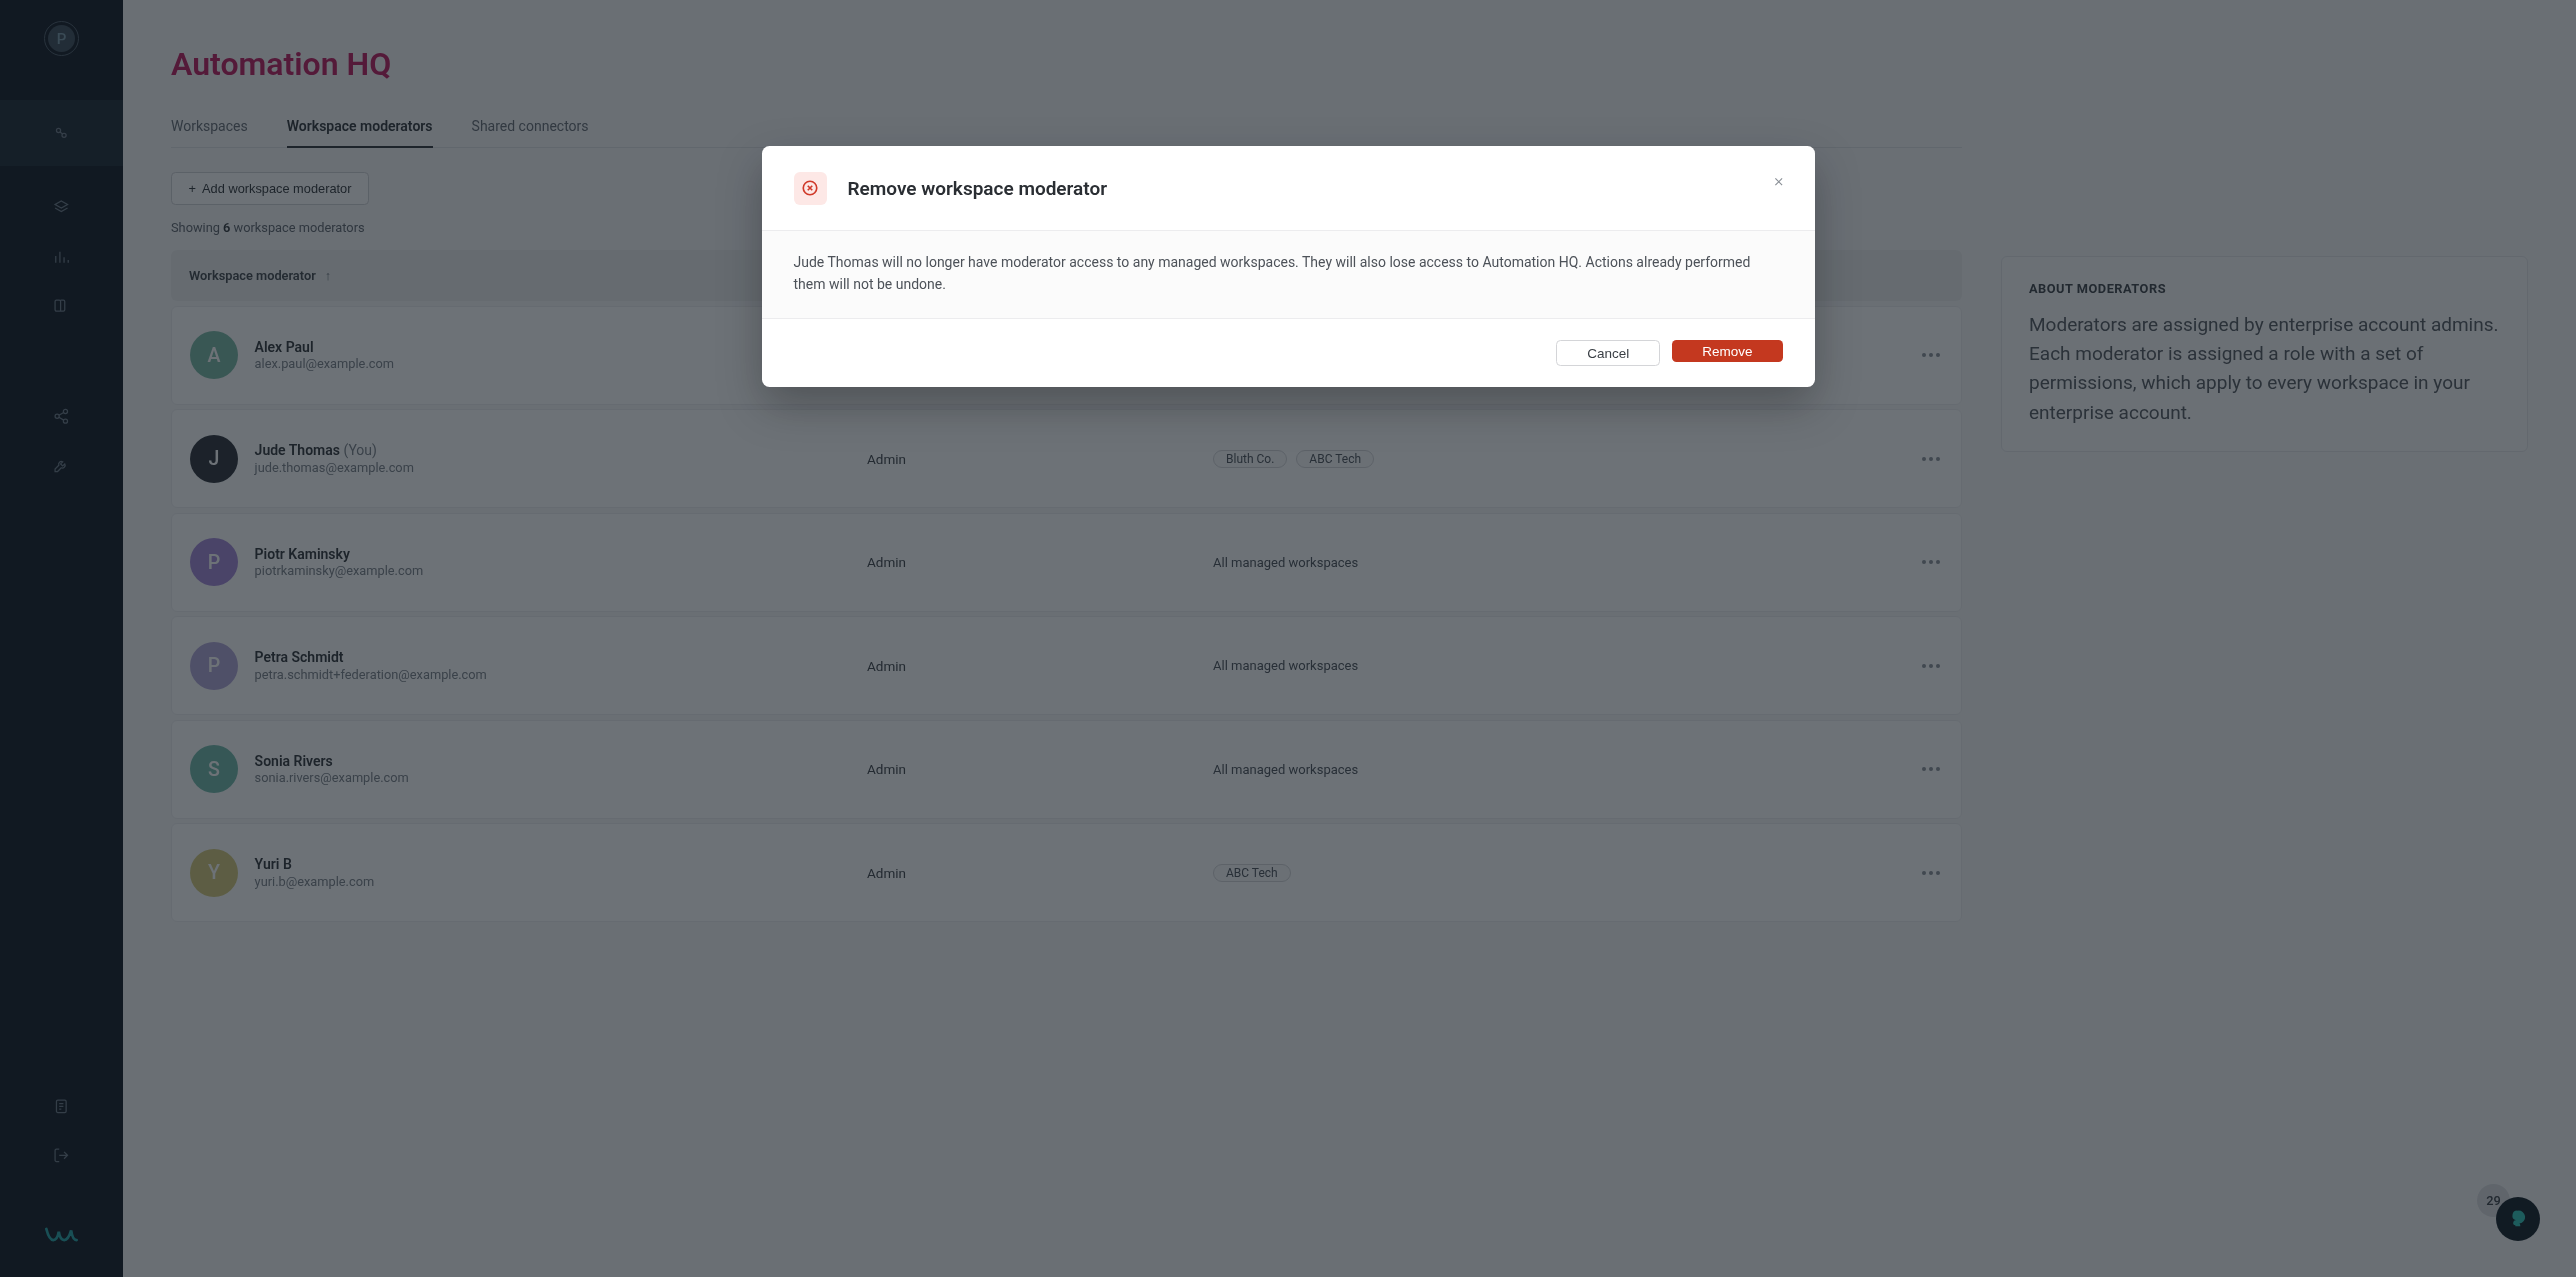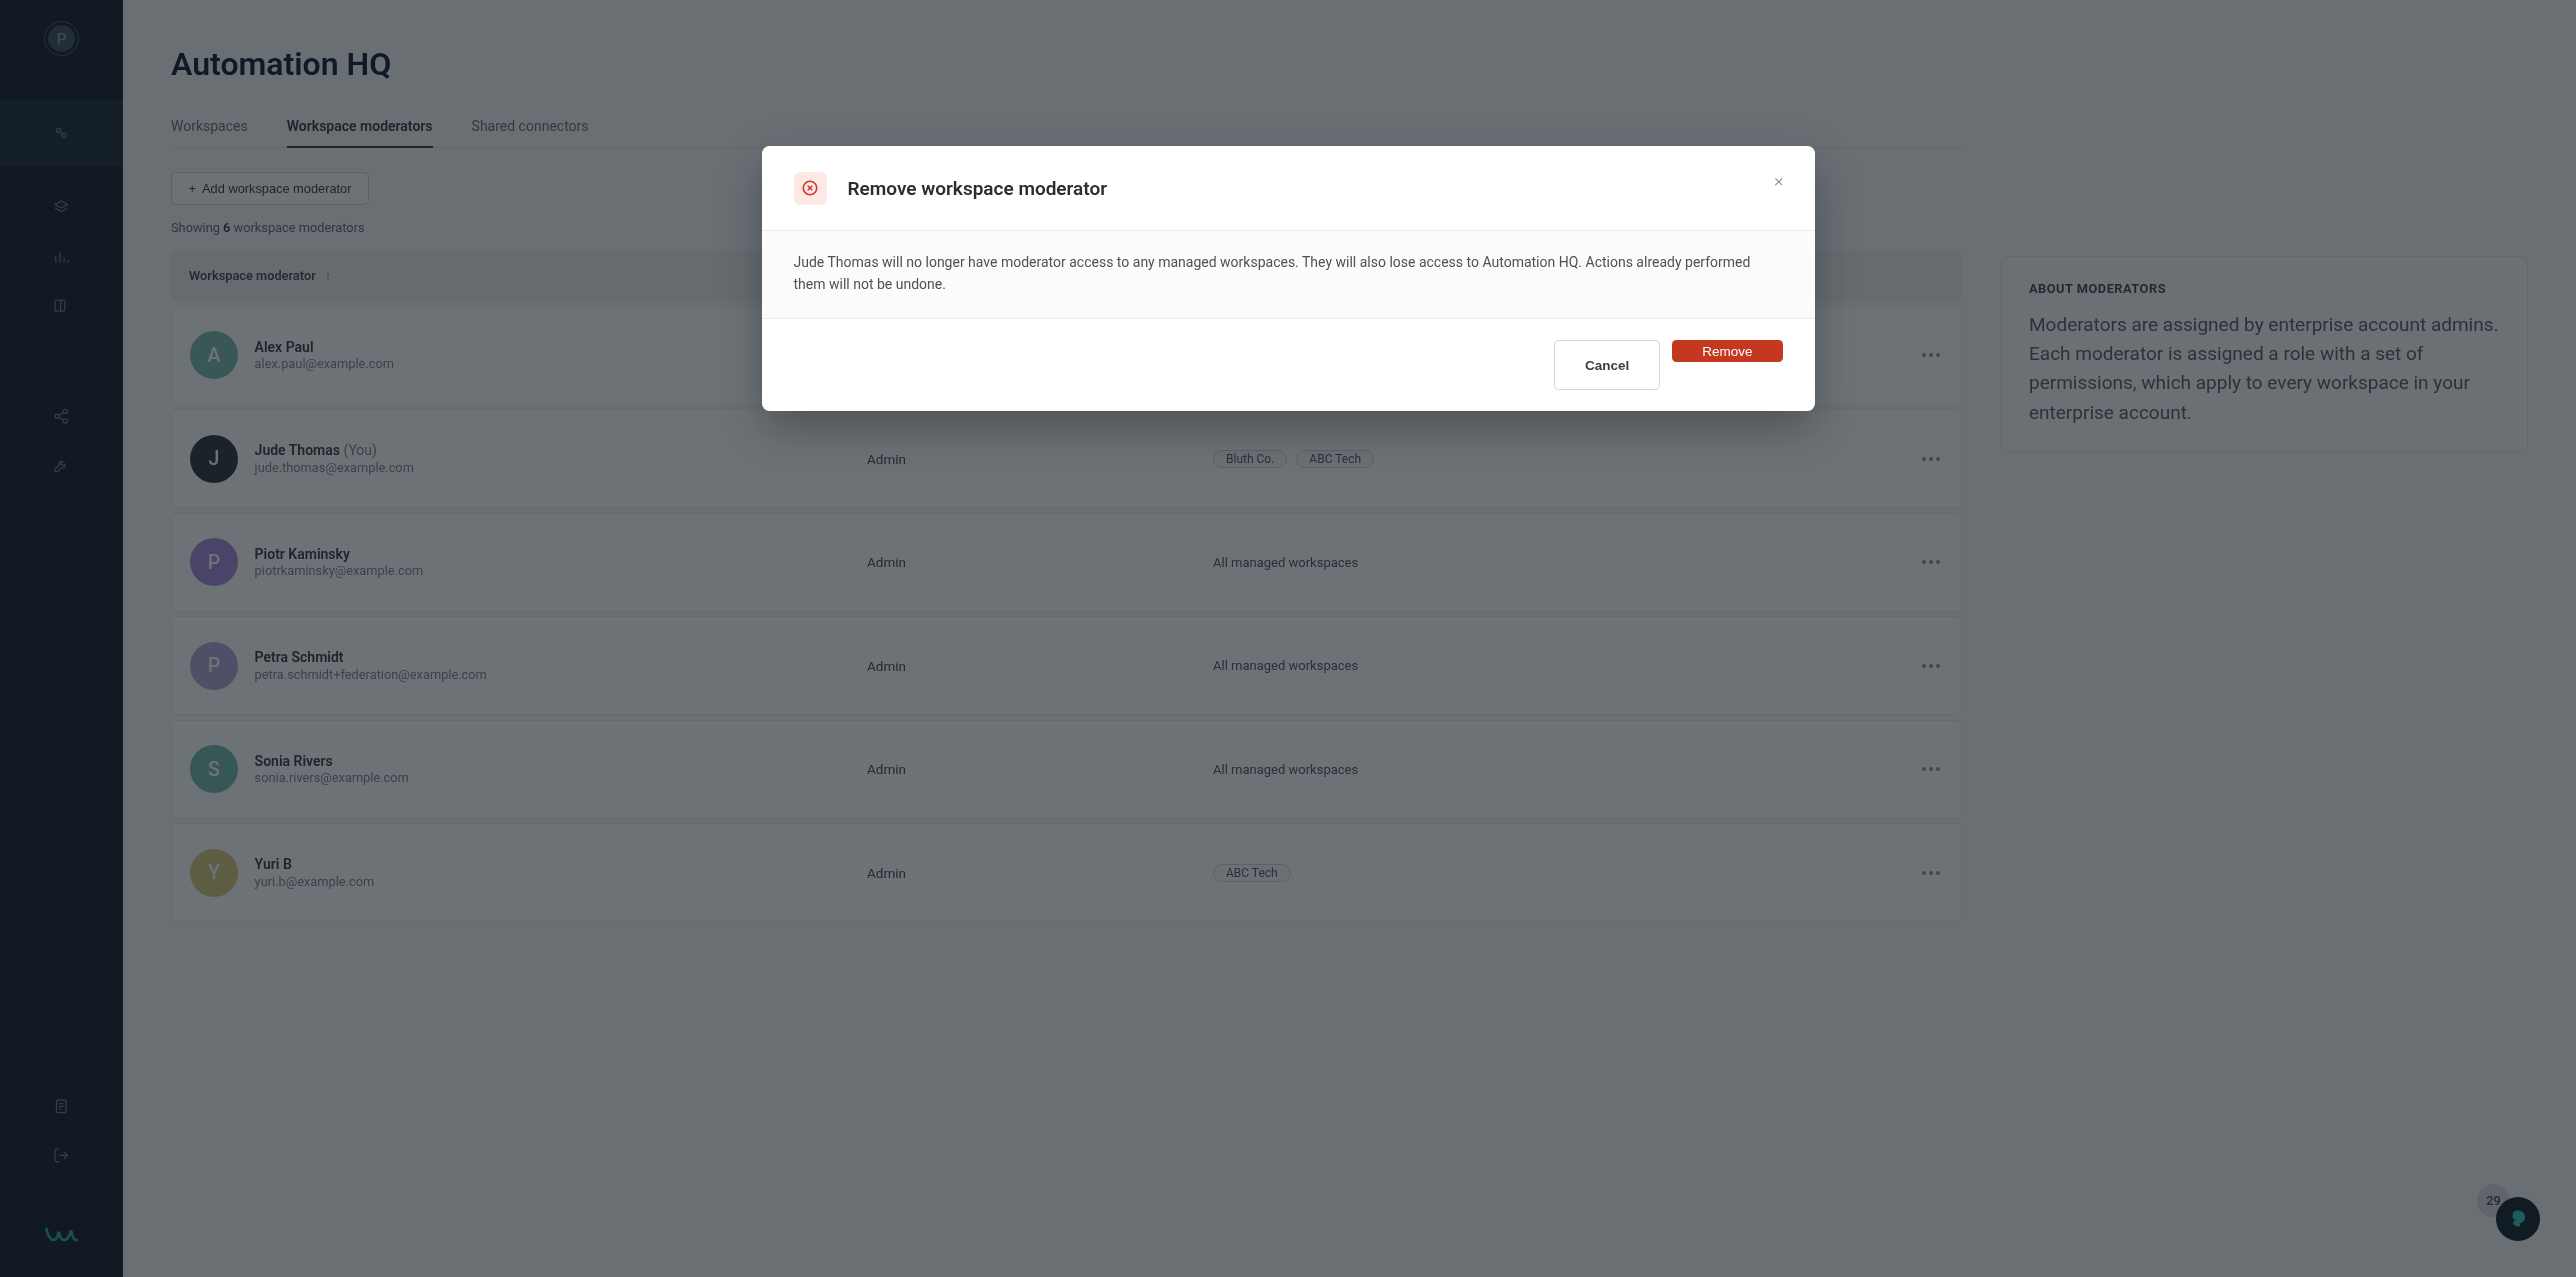--- a/index.html
+++ b/index.html
@@ -11,21 +11,21 @@
 .nav-group { width:100%; display:flex; flex-direction:column; align-items:center; gap:33px; }
 .nav-icon { width:16.6px; height:16.6px; color:#6b7785; display:flex; align-items:center; justify-content:center; }
 .nav-icon svg { width:16.6px; height:16.6px; }
 .nav-icon.active-bg { background:#1a2530; width:100%; height:66px; display:flex; align-items:center; justify-content:center; }
 .bottom-nav { margin-top:auto; margin-bottom:29px; display:flex; flex-direction:column; align-items:center; gap:33px; width:100%; }
 .logo { color:#23a3a6; margin-top:27px; }
 .logo svg { width:33px; height:21px; }
 .main { flex:1; padding:45px 48px; position:relative; overflow:auto; }
 .content-wrap { display:flex; gap:39px; }
 .left { flex:1; max-width:1798px; }
-.page-title { font-size:32px; font-weight:600; color:#0f172a; margin-bottom:35px; }
+.page-title { font-size:32px; font-weight:600; color:#be185d; margin-bottom:35px; }
 .tabs { display:flex; gap:39px; border-bottom:0.8px solid #e0e1e4; margin-bottom:24px; }
 .tab { padding:0 0 12px; font-size:14px; color:#646a72; cursor:pointer; }
 .tab.active { color:#2f3337; font-weight:600; border-bottom:2.3px solid #2f3337; margin-bottom:-0.8px; }
 .controls { display:flex; justify-content:space-between; align-items:center; margin-bottom:15px; }
 .search-wrap { position:relative; width:436px; }
 .search-wrap .search-icon { position:absolute; left:12px; top:50%; transform:translateY(-50%); color:#9aa0a8; }
 .search-input { width:100%; height:33px; border:0.8px solid #dcdde0; border-radius:4.5px; padding:0 12px 0 32px; font-size:12.8px; color:#333; background:#fff; }
 .search-input::placeholder { color:#9aa0a8; }
 .add-btn { height:33px; padding:0 16.6px; border:0.8px solid #d0d1d4; background:#fff; border-radius:4.5px; font-size:12.8px; font-weight:500; color:#2f3337; cursor:pointer; display:flex; align-items:center; gap:6px; }
 .showing { font-size:12.8px; color:#5d636b; margin-bottom:15px; }
@@ -62,21 +62,21 @@
 .panel-card p { font-size:19px; color:#52575e; line-height:1.55; }
 .overlay { position:absolute; inset:0; background:rgba(20,28,36,0.62); display:flex; align-items:flex-start; justify-content:center; z-index:100; }
 .modal { width:1053px; background:#fff; border-radius:7.5px; margin-top:146px; box-shadow:0 18px 45px rgba(0,0,0,0.28); overflow:hidden; }
 .modal-header { display:flex; align-items:center; padding:25.6px 32px; position:relative; }
 .warn-icon { width:33px; height:33px; border-radius:6px; background:#fde8e6; display:flex; align-items:center; justify-content:center; margin-right:21px; }
 .warn-icon svg { width:18px; height:18px; color:#d03a2a; }
 .modal-title { font-size:19px; font-weight:600; color:#2a2e33; }
 .close-btn { position:absolute; right:27px; top:27px; width:18px; height:18px; color:#8a8f96; cursor:pointer; display:flex; align-items:center; justify-content:center; }
 .modal-body { padding:19.6px 32px 22.6px; font-size:14px; color:#4d5259; line-height:1.6; border-top:0.8px solid #ececee; border-bottom:0.8px solid #ececee; background:#fbfbfb; }
 .modal-footer { padding:21px 32px; display:flex; justify-content:flex-end; gap:12px; }
-.btn-cancel { height:50px; padding:0 30px; border:0.8px solid #d4d5d8; background:#fff; border-radius:4.5px; font-size:13.5px; font-weight:700; color:#3a3f45; cursor:pointer; }
+.btn-cancel { height:26px; padding:0 30px; border:0.8px solid #d4d5d8; background:#fff; border-radius:4.5px; font-size:13.5px; font-weight:400; color:#3a3f45; cursor:pointer; }
 .btn-remove { height:22px; padding:0 30px; border:none; background:#c4381f; color:#fff; border-radius:4.5px; font-size:13.5px; font-weight:500; cursor:pointer; }
 .help-btn { position:fixed; right:36px; bottom:36px; width:44px; height:44px; border-radius:50%; background:#0f1b24; display:flex; align-items:center; justify-content:center; z-index:50; }
 .help-btn svg { width:19.6px; height:19.6px; color:#2ec6b8; }
 .badge29 { position:absolute; right:66px; bottom:60px; width:33px; height:33px; border-radius:50%; background:#dcdde0; color:#3a3f45; display:flex; align-items:center; justify-content:center; font-size:12.8px; font-weight:500; z-index:49; }
 </style>
 </head>
 <body>
 
 <div class="app">
   <div class="sidebar">

